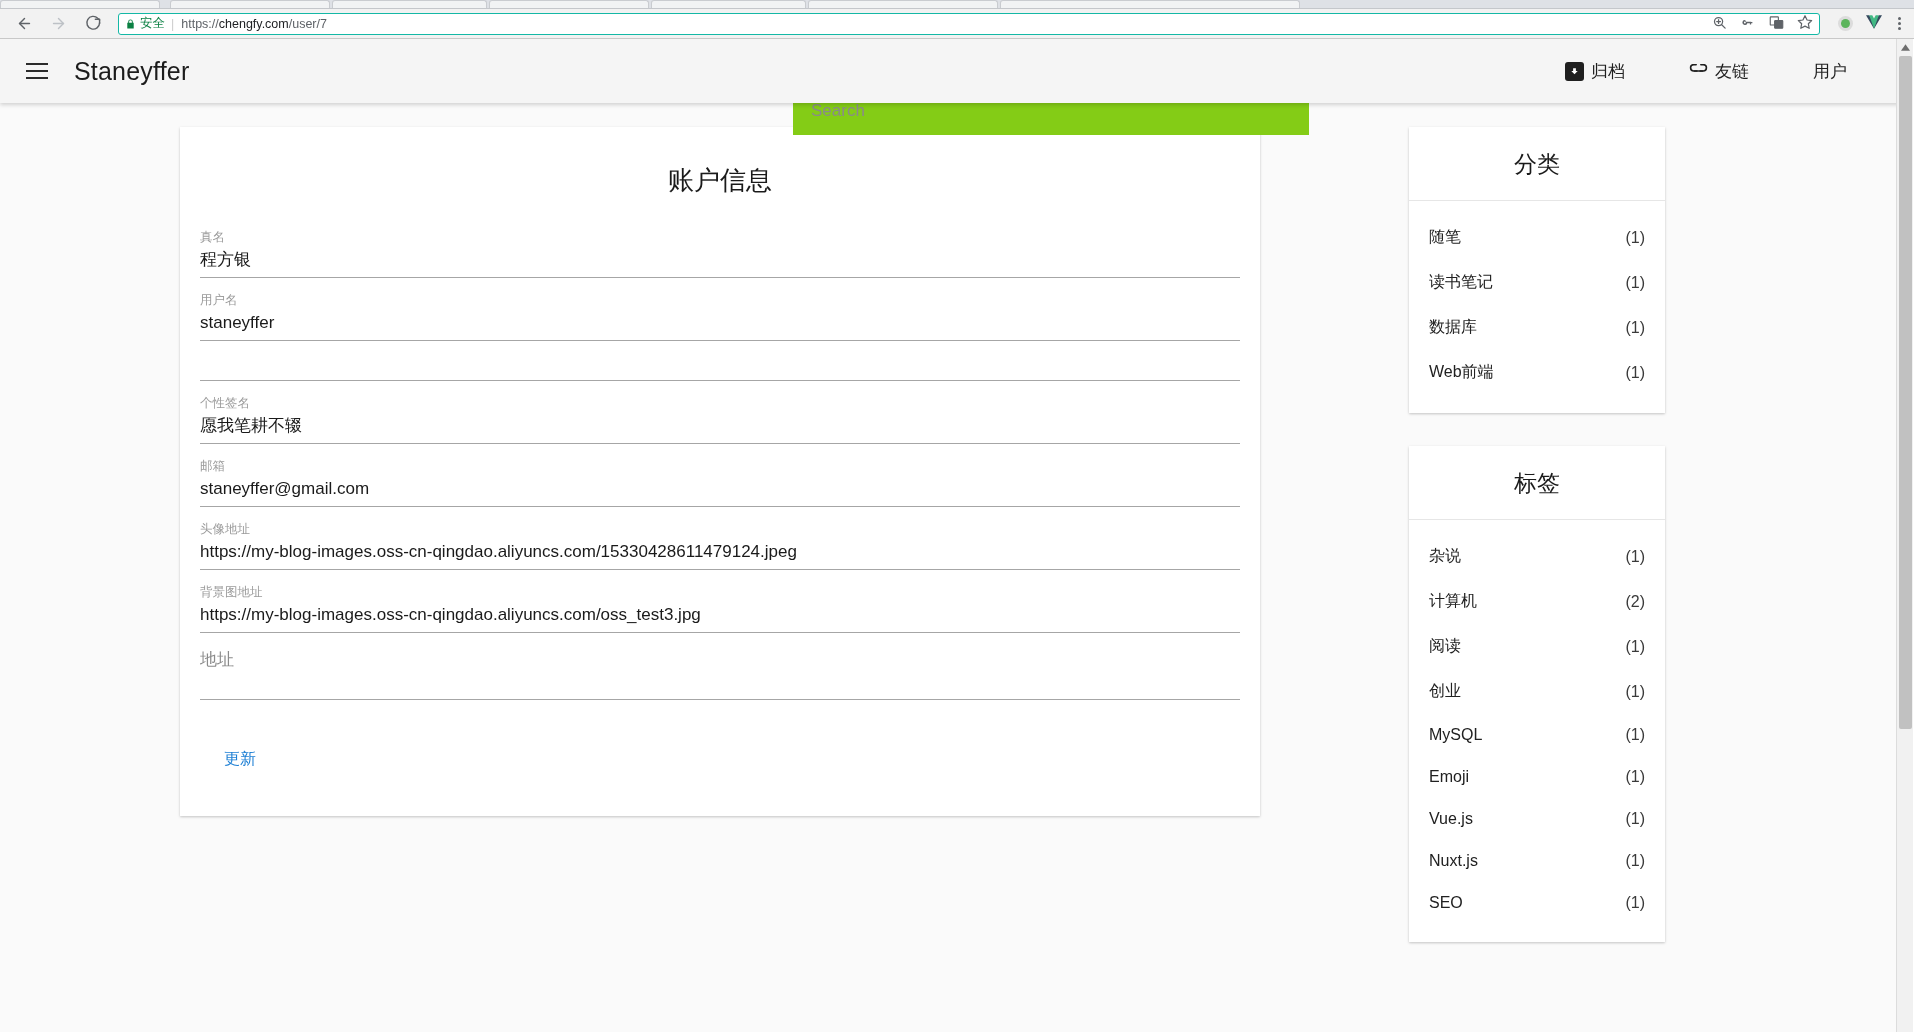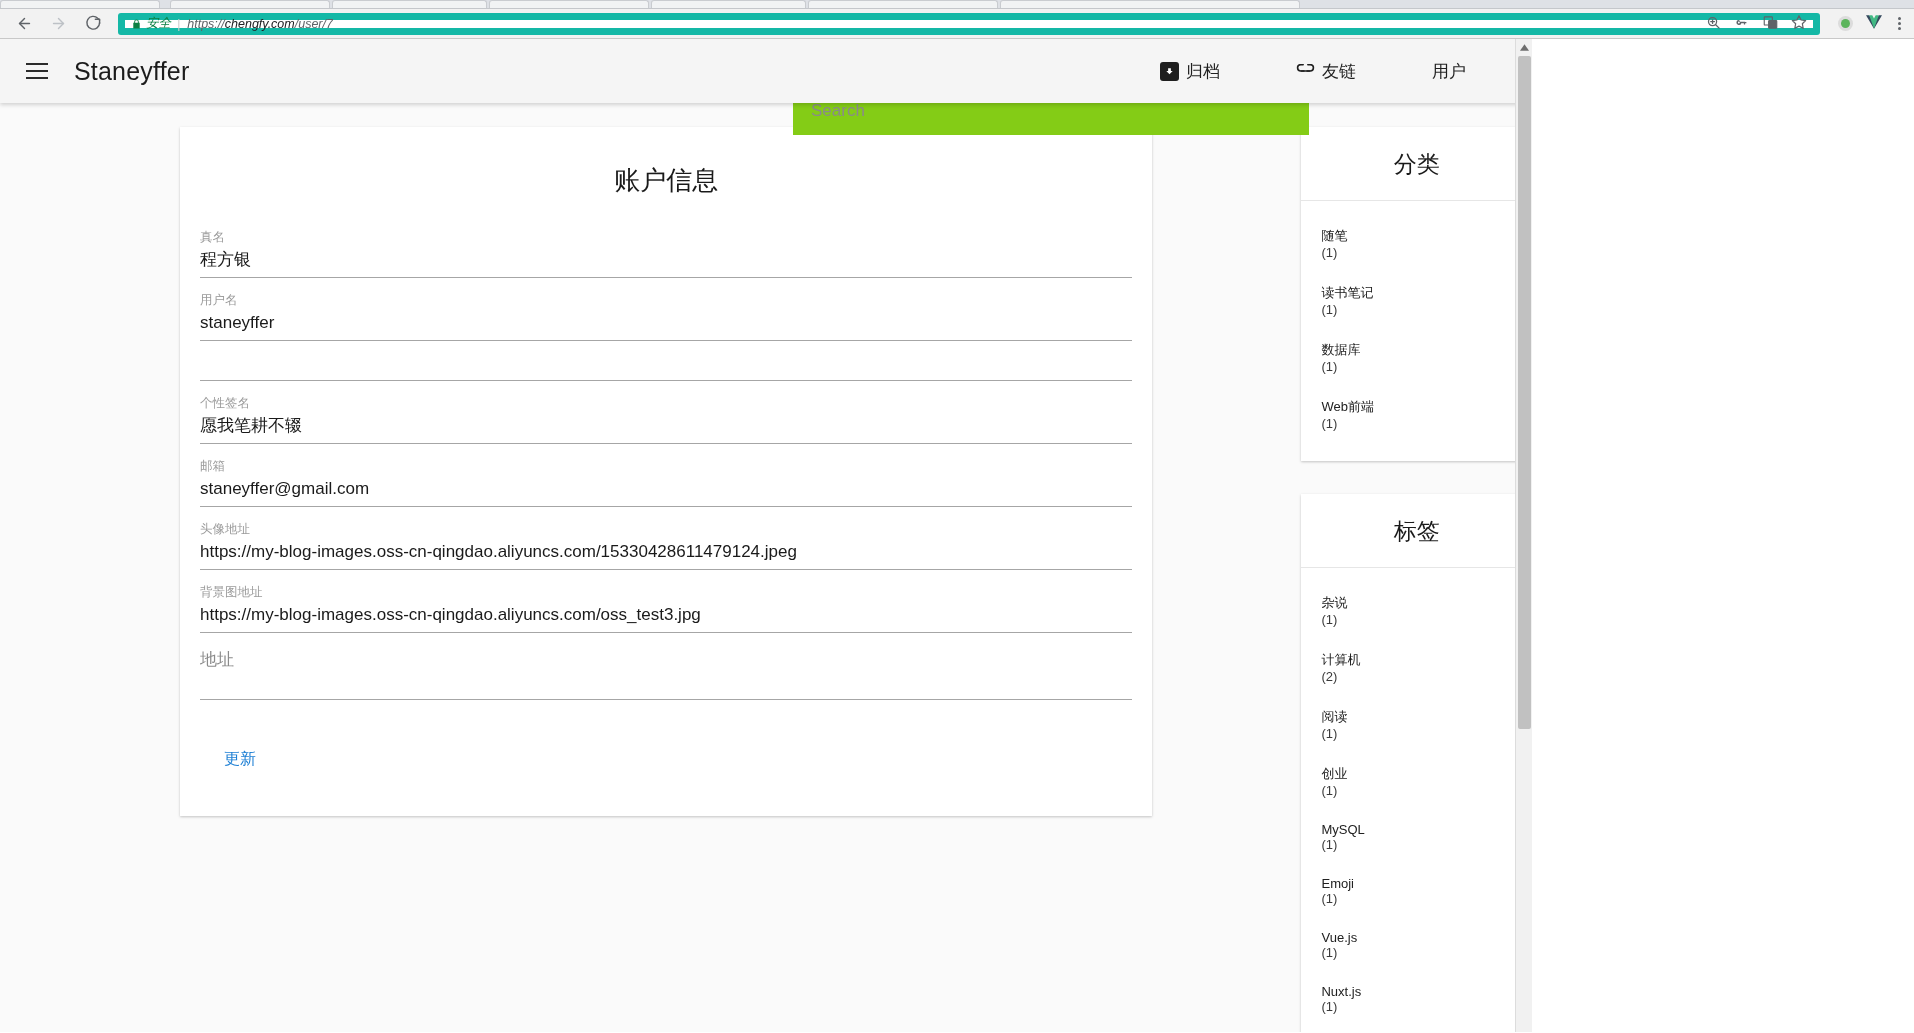--- a/index.html
+++ b/index.html
@@ -40,48 +40,47 @@
   }
   .nav-btns { display: flex; align-items: center; gap: 14px; padding: 0 8px 0 4px; }
   .nav-btn { width: 20px; height: 20px; display: flex; align-items: center; justify-content: center; color: #5f6368; }
   .nav-btn.disabled { color: #bdc1c6; }
   .nav-btn svg { display: block; }
 
   .omnibox {
     flex: 1;
     height: 22px;
     background: #ffffff;
-    border: 7px solid #14b8a6;
+    border: 1px solid #14b8a6;
     border-radius: 3px;
     display: flex;
     align-items: center;
     padding: 0 6px;
     margin: 0 8px;
     font-size: 12.5px;
     min-width: 0;
-    font-style: italic;
   }
   .lock-icon { color: #0b8043; margin-right: 4px; display: flex; align-items: center; }
   .secure-label { color: #0b8043; font-size: 12.5px; margin-right: 6px; white-space: nowrap; }
   .omni-sep { color: #cdcdcd; margin-right: 7px; }
   .url { font-size: 12.5px; white-space: nowrap; overflow: hidden; }
   .url .scheme { color: #5f6368; }
   .url .host { color: #202124; }
   .url .path { color: #5f6368; }
   .omni-actions { margin-left: auto; display: flex; align-items: center; gap: 13px; color: #5f6368; padding-left: 8px; }
   .ext-icons { display: flex; align-items: center; gap: 13px; padding-left: 10px; }
   .ext-dot { width: 15px; height: 15px; border-radius: 50%; background: #dcdcdc; display: flex; align-items: center; justify-content: center; }
   .ext-dot i { display: block; width: 9px; height: 9px; border-radius: 50%; background: #5bb45b; }
   .kebab { display: flex; flex-direction: column; gap: 2px; padding: 0 3px; }
   .kebab span { width: 3px; height: 3px; border-radius: 50%; background: #5f6368; }
 
   
   #page-viewport {
     position: relative;
-    width: 1532px;
+    width: 1913px;
     height: 993px;
     background: #fafafa;
     overflow: hidden;
   }
 
   
   .site-header {
     height: 64px;
     background: #f5f5f5;
     box-shadow: 0 2px 4px rgba(0,0,0,0.16);
@@ -102,21 +101,21 @@
     background: #84cc16;
     border: none;
     outline: none;
     padding: 0 18px;
     font-size: 17px;
     font-family: "Liberation Sans", "DejaVu Sans", sans-serif;
     color: #333;
   }
   .search-input::placeholder { color: #8a8a8a; }
 
-  .header-nav { margin-left: auto; display: flex; align-items: center; gap: 12px; }
+  .header-nav { margin-left: auto; display: flex; align-items: center; gap: 0; }
   .nav-item {
     display: flex; align-items: center; gap: 7px;
     font-size: 17px; color: #1f1f1f; cursor: pointer;
     padding: 0 32px;
     white-space: nowrap;
   }
   .nav-item:last-child { padding-right: 40px; }
   .archive-icon {
     width: 19px; height: 19px; border-radius: 3px; background: #1f1f1f;
     display: flex; align-items: center; justify-content: center;
@@ -178,25 +177,24 @@
   .panel-title {
     text-align: center;
     font-size: 23px;
     font-weight: 400;
     color: #1a1a1a;
     padding: 22px 0 20px 0;
     border-bottom: 1px solid #e6e6e6;
   }
   .panel-body { padding: 14px 20px 18px 20px; }
   .panel-row {
-    display: flex; justify-content: space-between; 
-    font-size: 13px; color: #212121;
+    display: flex; justify-content: space-between; align-items: center;
+    font-size: 16px; color: #212121;
     padding: 12px 0;
     cursor: pointer;
-    flex-direction: column;
   }
   .panel-row .count { color: #3a3a3a; }
 
   
   .pg-scrollbar {
     position: absolute; top: 0; right: 0; width: 17px; height: 993px;
     background: #f1f1f1; border-left: 1px solid #dcdcdc;
     z-index: 20;
   }
   .sb-arrow { height: 17px; display: flex; align-items: center; justify-content: center; }

